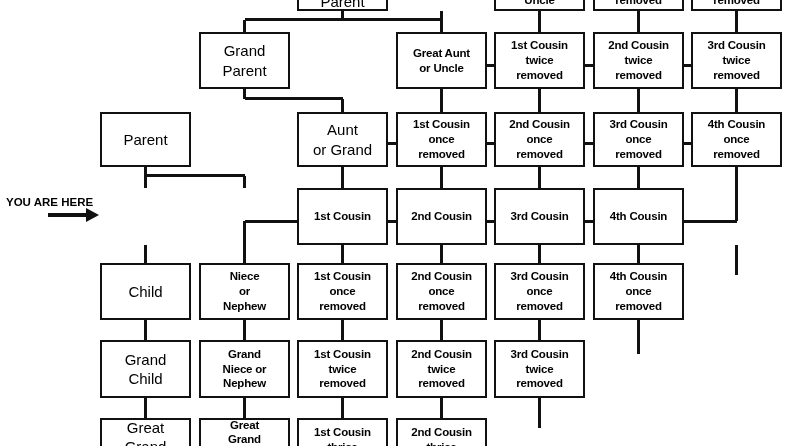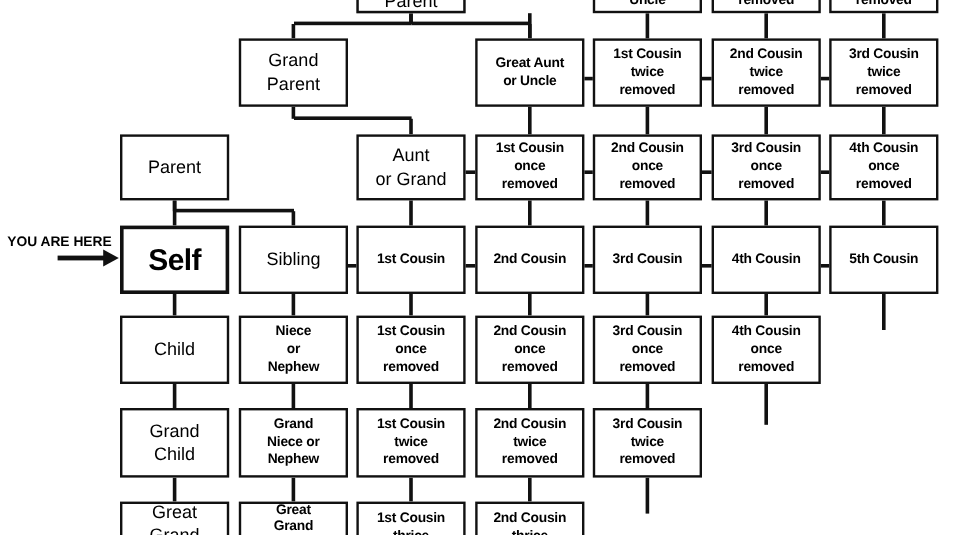--- a/index.html
+++ b/index.html
@@ -106,46 +106,40 @@
       <span class="txt">Great Grand
 Parent</span>
     </div>
     <div class="box plain" style="left: 199px; top: 32px; width: 91px; height: 57px;">
       <span class="txt">Grand
 Parent</span>
     </div>
     <div class="box plain" style="left: 100px; top: 112px; width: 91px; height: 55px;">
       <span class="txt">Parent</span>
     </div>
-    <div class="box self" style="left: 100px; top: 188px; width: 91px; height: 57px;">
-      <span class="txt">Self</span>
-    </div>
     <div class="box plain" style="left: 100px; top: 263px; width: 91px; height: 57px;">
       <span class="txt">Child</span>
     </div>
     <div class="box plain" style="left: 100px; top: 340px; width: 91px; height: 58px;">
       <span class="txt">Grand
 Child</span>
     </div>
     <div class="box plain" style="left: 100px; top: 418px; width: 91px; height: 58px;">
       <span class="txt">Great
 Grand
 Child</span>
     </div>
     <div class="box " style="left: 396px; top: 32px; width: 91px; height: 57px;">
       <span class="txt">Great Aunt
 or Uncle</span>
     </div>
     <div class="box plain" style="left: 297px; top: 112px; width: 91px; height: 55px;">
       <span class="txt">Aunt
 or Grand</span>
     </div>
-    <div class="box plain" style="left: 199px; top: 188px; width: 91px; height: 57px;">
-      <span class="txt">Sibling</span>
-    </div>
     <div class="box " style="left: 199px; top: 263px; width: 91px; height: 57px;">
       <span class="txt">Niece
 or
 Nephew</span>
     </div>
     <div class="box " style="left: 199px; top: 340px; width: 91px; height: 58px;">
       <span class="txt">Grand
 Niece or
 Nephew</span>
     </div>
@@ -238,23 +232,20 @@
 once
 removed</span>
     </div>
     <div class="box " style="left: 593px; top: 188px; width: 91px; height: 57px;">
       <span class="txt">4th Cousin</span>
     </div>
     <div class="box " style="left: 593px; top: 263px; width: 91px; height: 57px;">
       <span class="txt">4th Cousin
 once
 removed</span>
-    </div>
-    <div class="box " style="left: 691px; top: 188px; width: 91px; height: 57px;">
-      <span class="txt">5th Cousin</span>
     </div>
     <div class="v" style="left: 144px; top: 167px; height: 21px;"></div>
     <div class="v" style="left: 144px; top: 245px; height: 18px;"></div>
     <div class="v" style="left: 144px; top: 320px; height: 20px;"></div>
     <div class="v" style="left: 144px; top: 398px; height: 20px;"></div>
     <div class="v" style="left: 243px; top: 245px; height: 18px;"></div>
     <div class="v" style="left: 243px; top: 320px; height: 20px;"></div>
     <div class="v" style="left: 243px; top: 398px; height: 20px;"></div>
     <div class="v" style="left: 341px; top: 167px; height: 21px;"></div>
     <div class="v" style="left: 341px; top: 245px; height: 18px;"></div>

